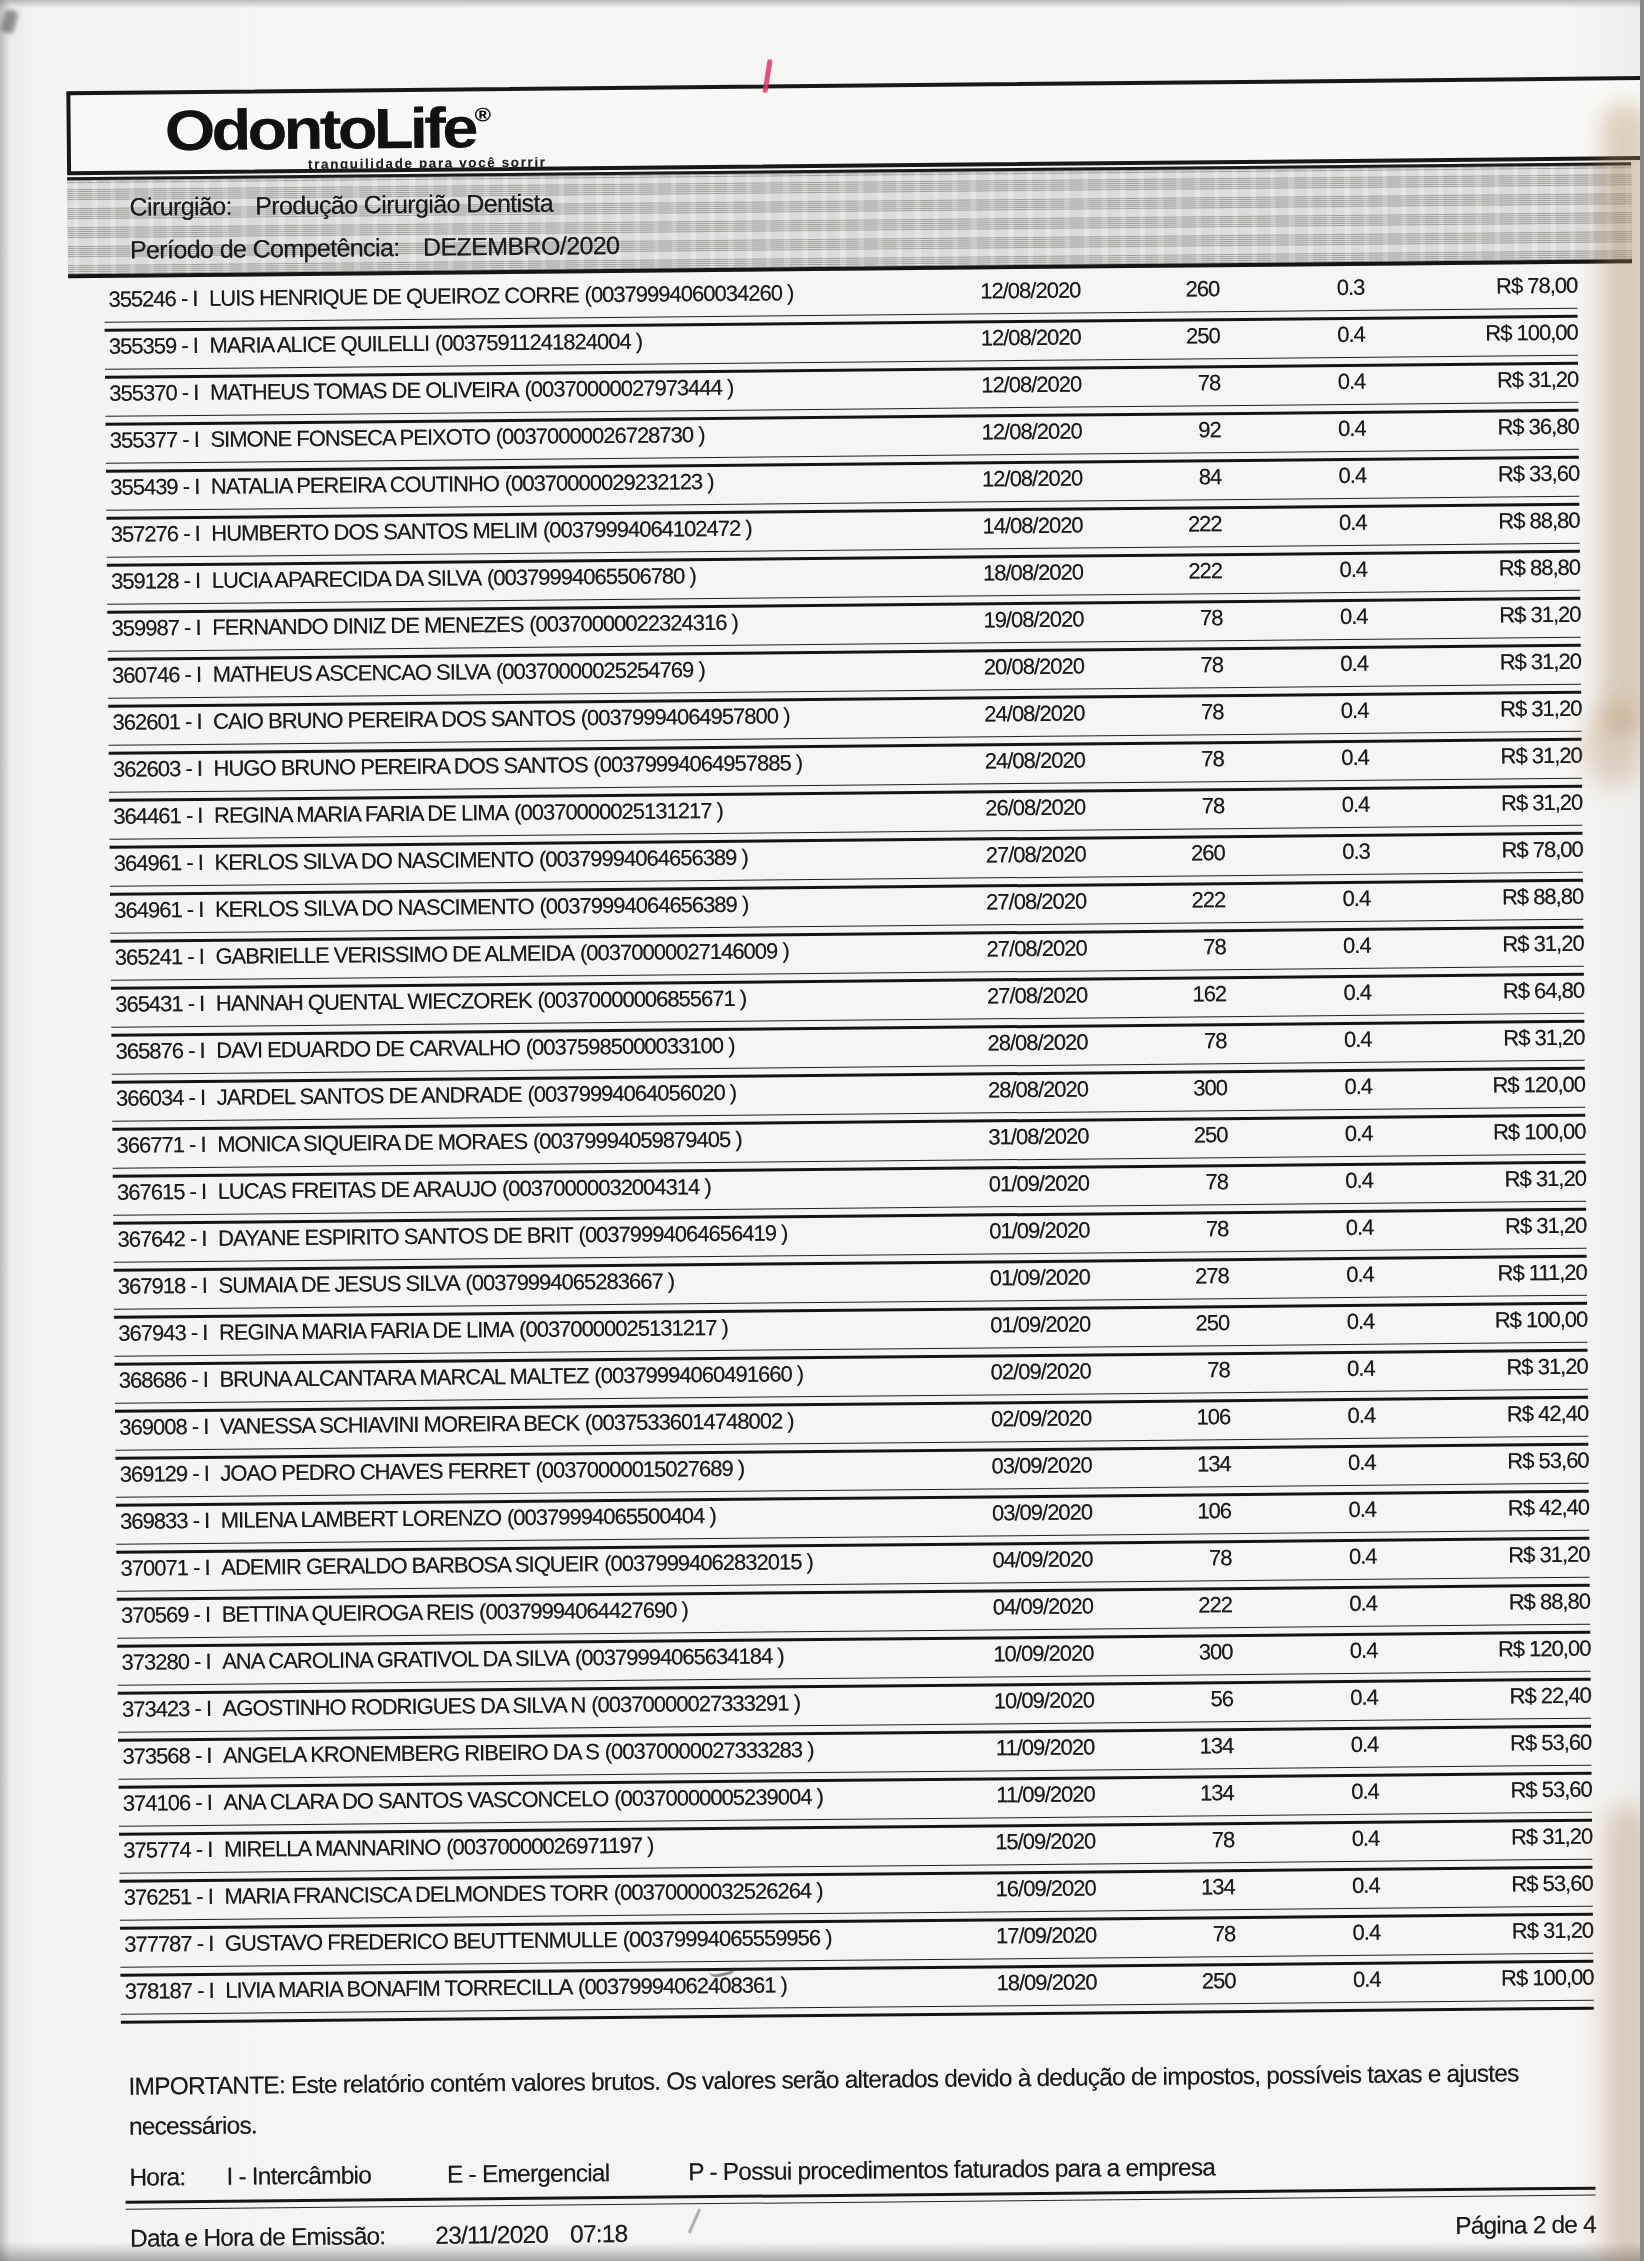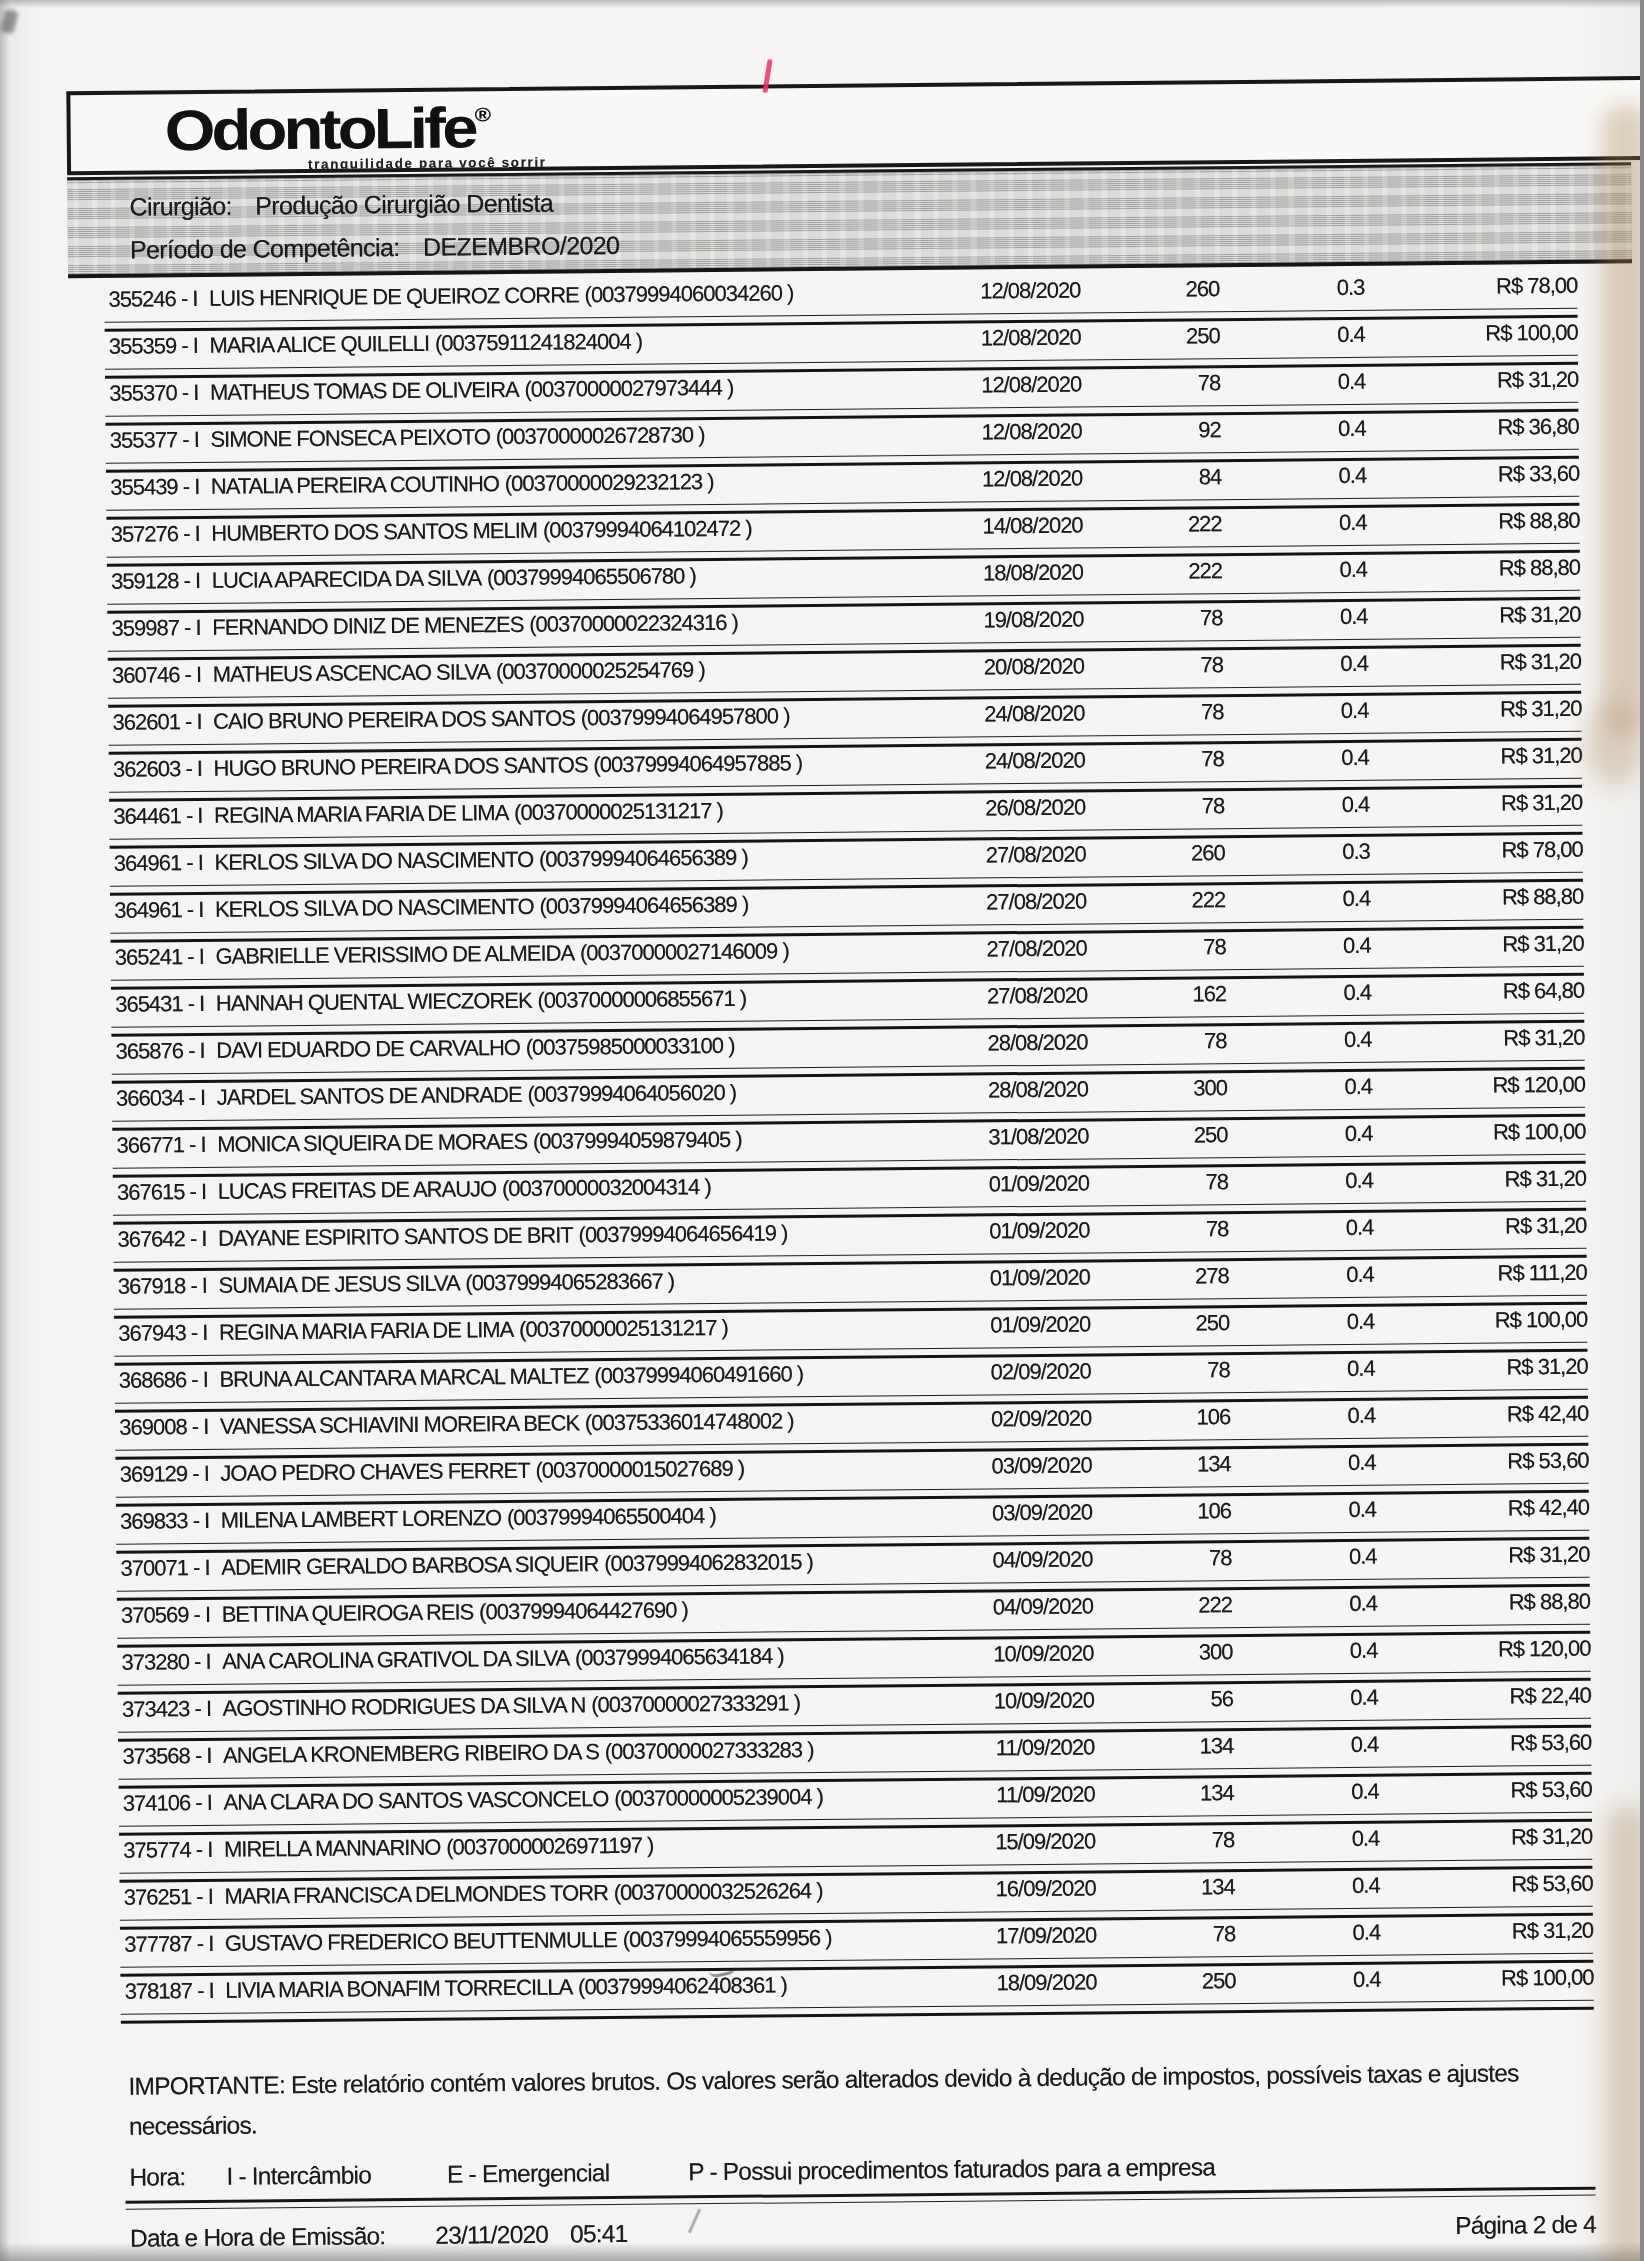--- a/index.html
+++ b/index.html
@@ -550,21 +550,21 @@
       <div class="guias">
         <span class="g-label">Hora:</span>
         <span class="g-item1">I - Intercâmbio</span>
         <span class="g-item2">E - Emergencial</span>
         <span class="g-item3">P - Possui procedimentos faturados para a empresa</span>
       </div>
       <div class="fsep"></div>
       <div class="emission">
         <span>Data e Hora de Emissão:</span>
         <span class="e-value">23/11/2020</span>
-        <span class="e-time">05:41</span>
+        <span class="e-time">07:18</span>
         <span class="e-page">Página 2 de 4</span>
       </div>
     </div>
   </div>
 
   <div class="artifact edge-top"></div>
   <div class="artifact edge-left"></div>
   <div class="artifact edge-bottom"></div>
   <div class="artifact mark-tl"></div>
   <div class="artifact tan1"></div>

